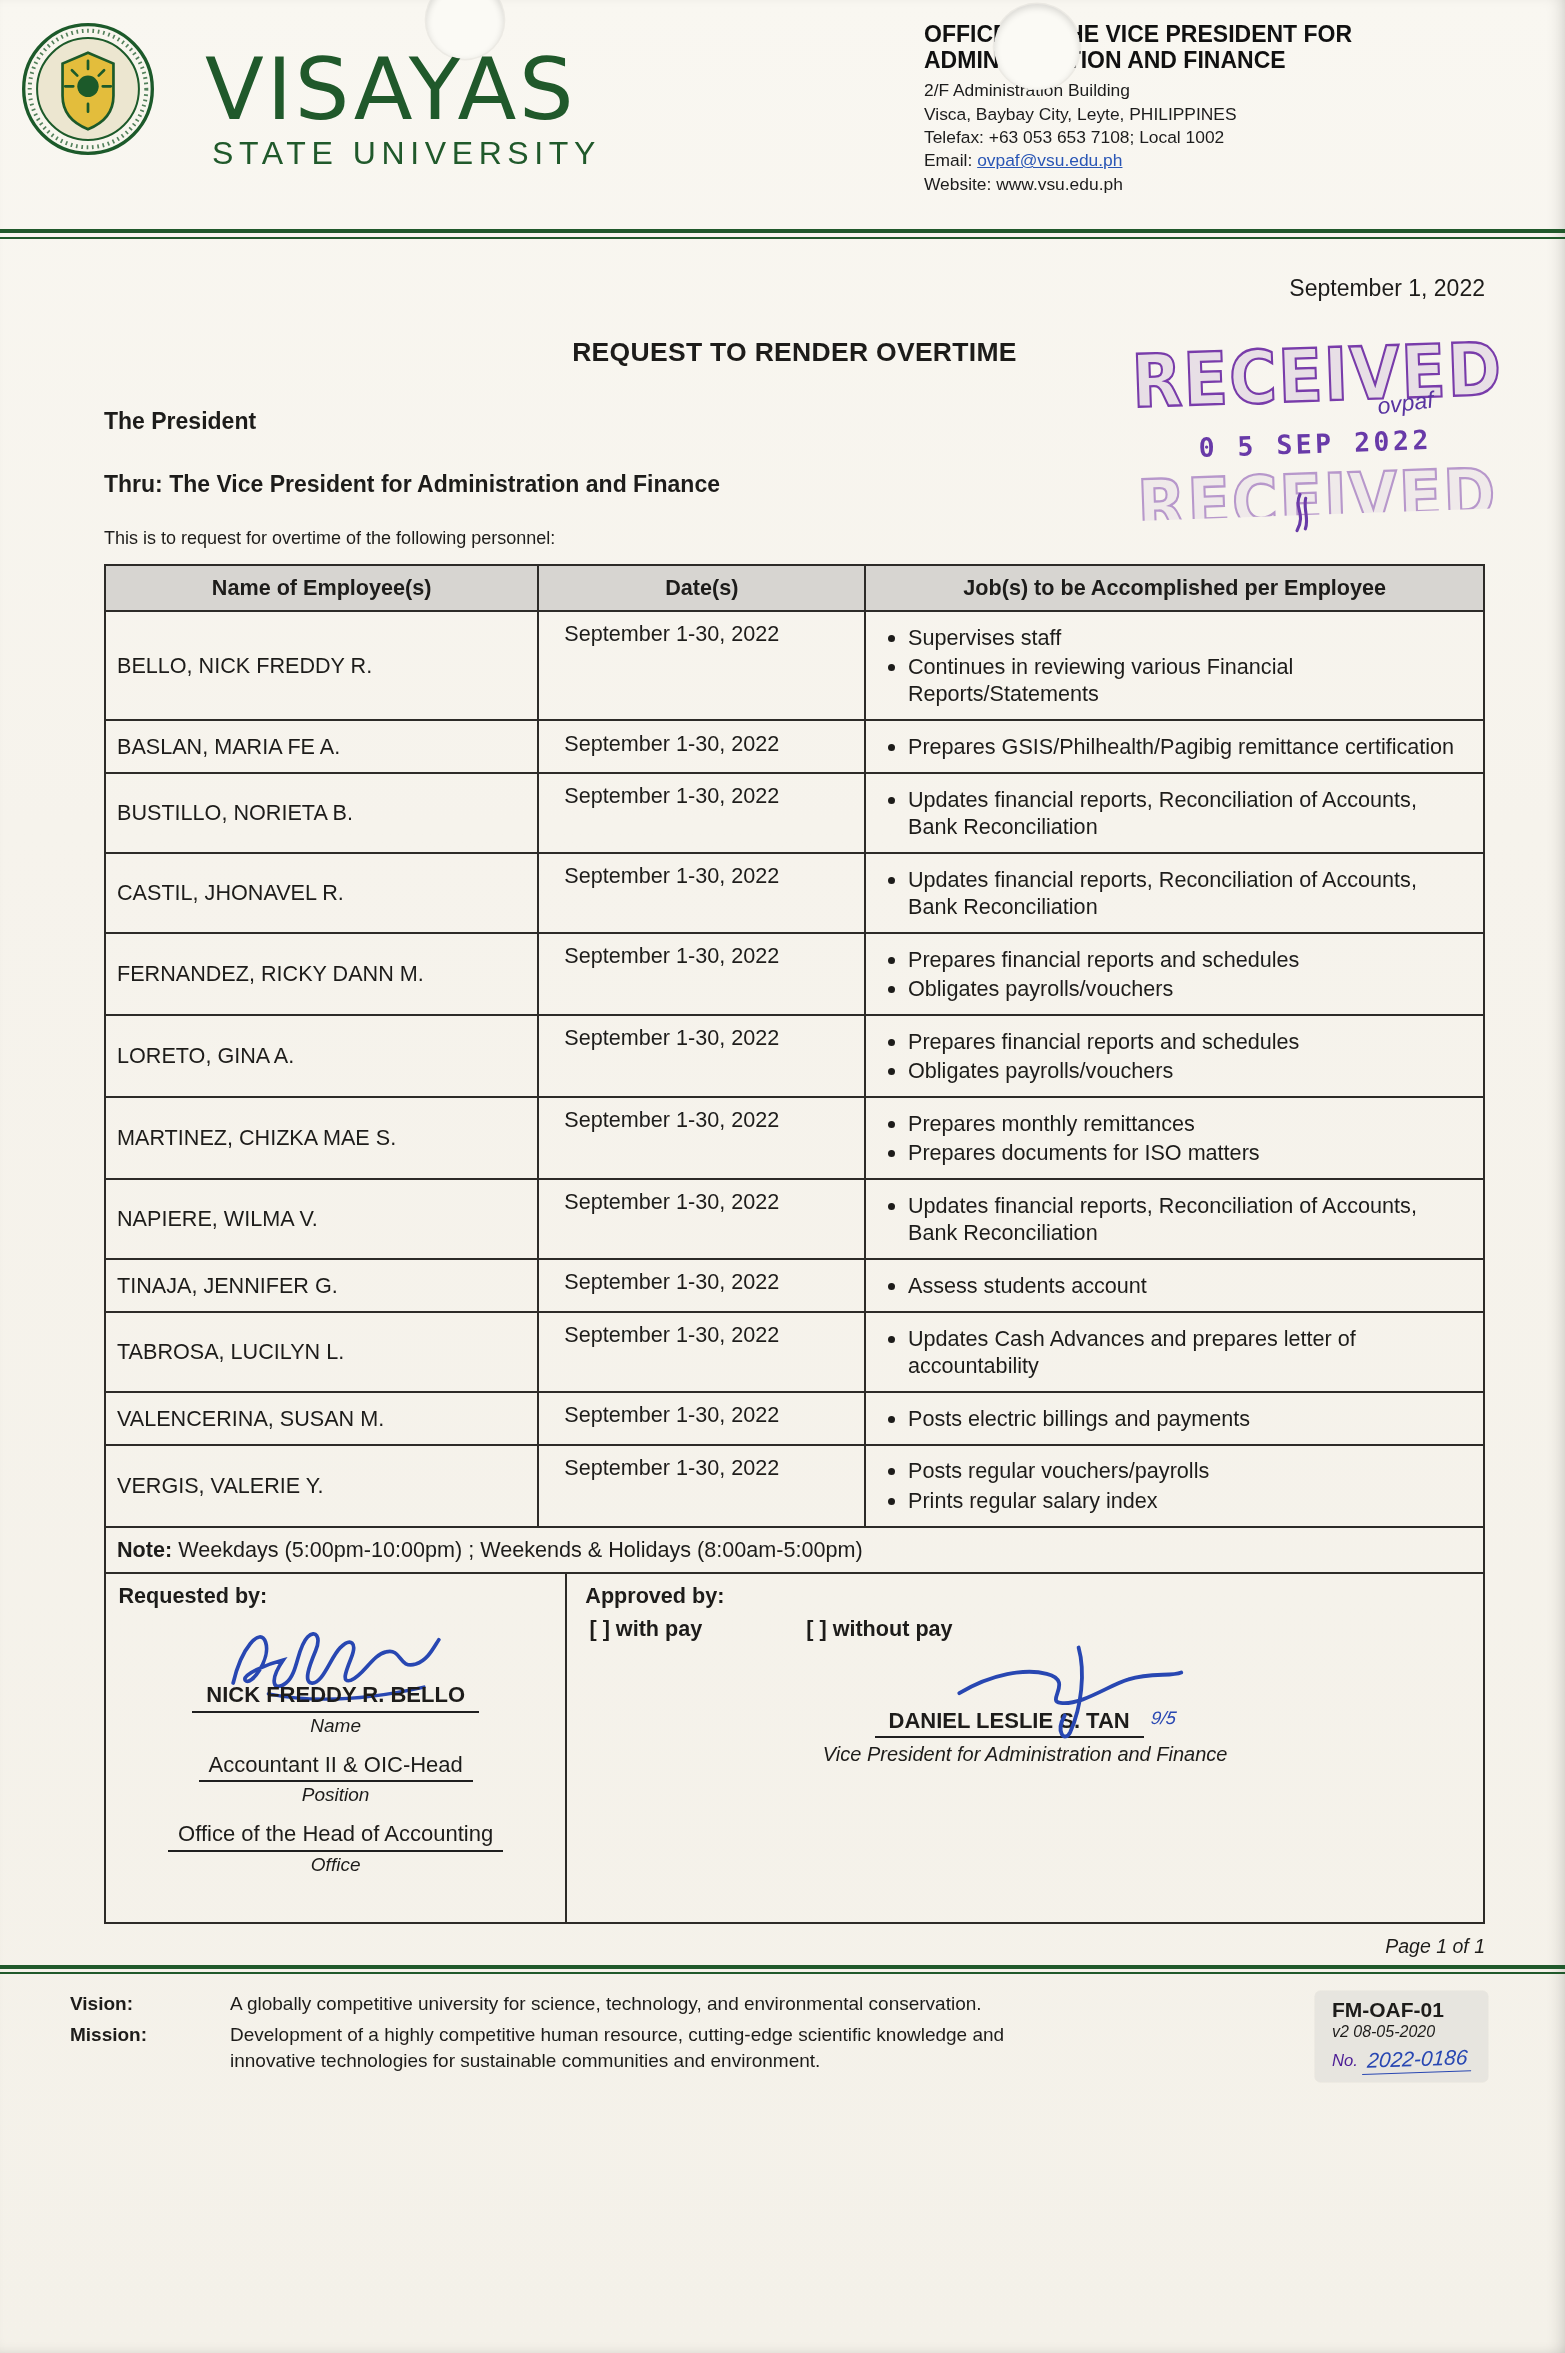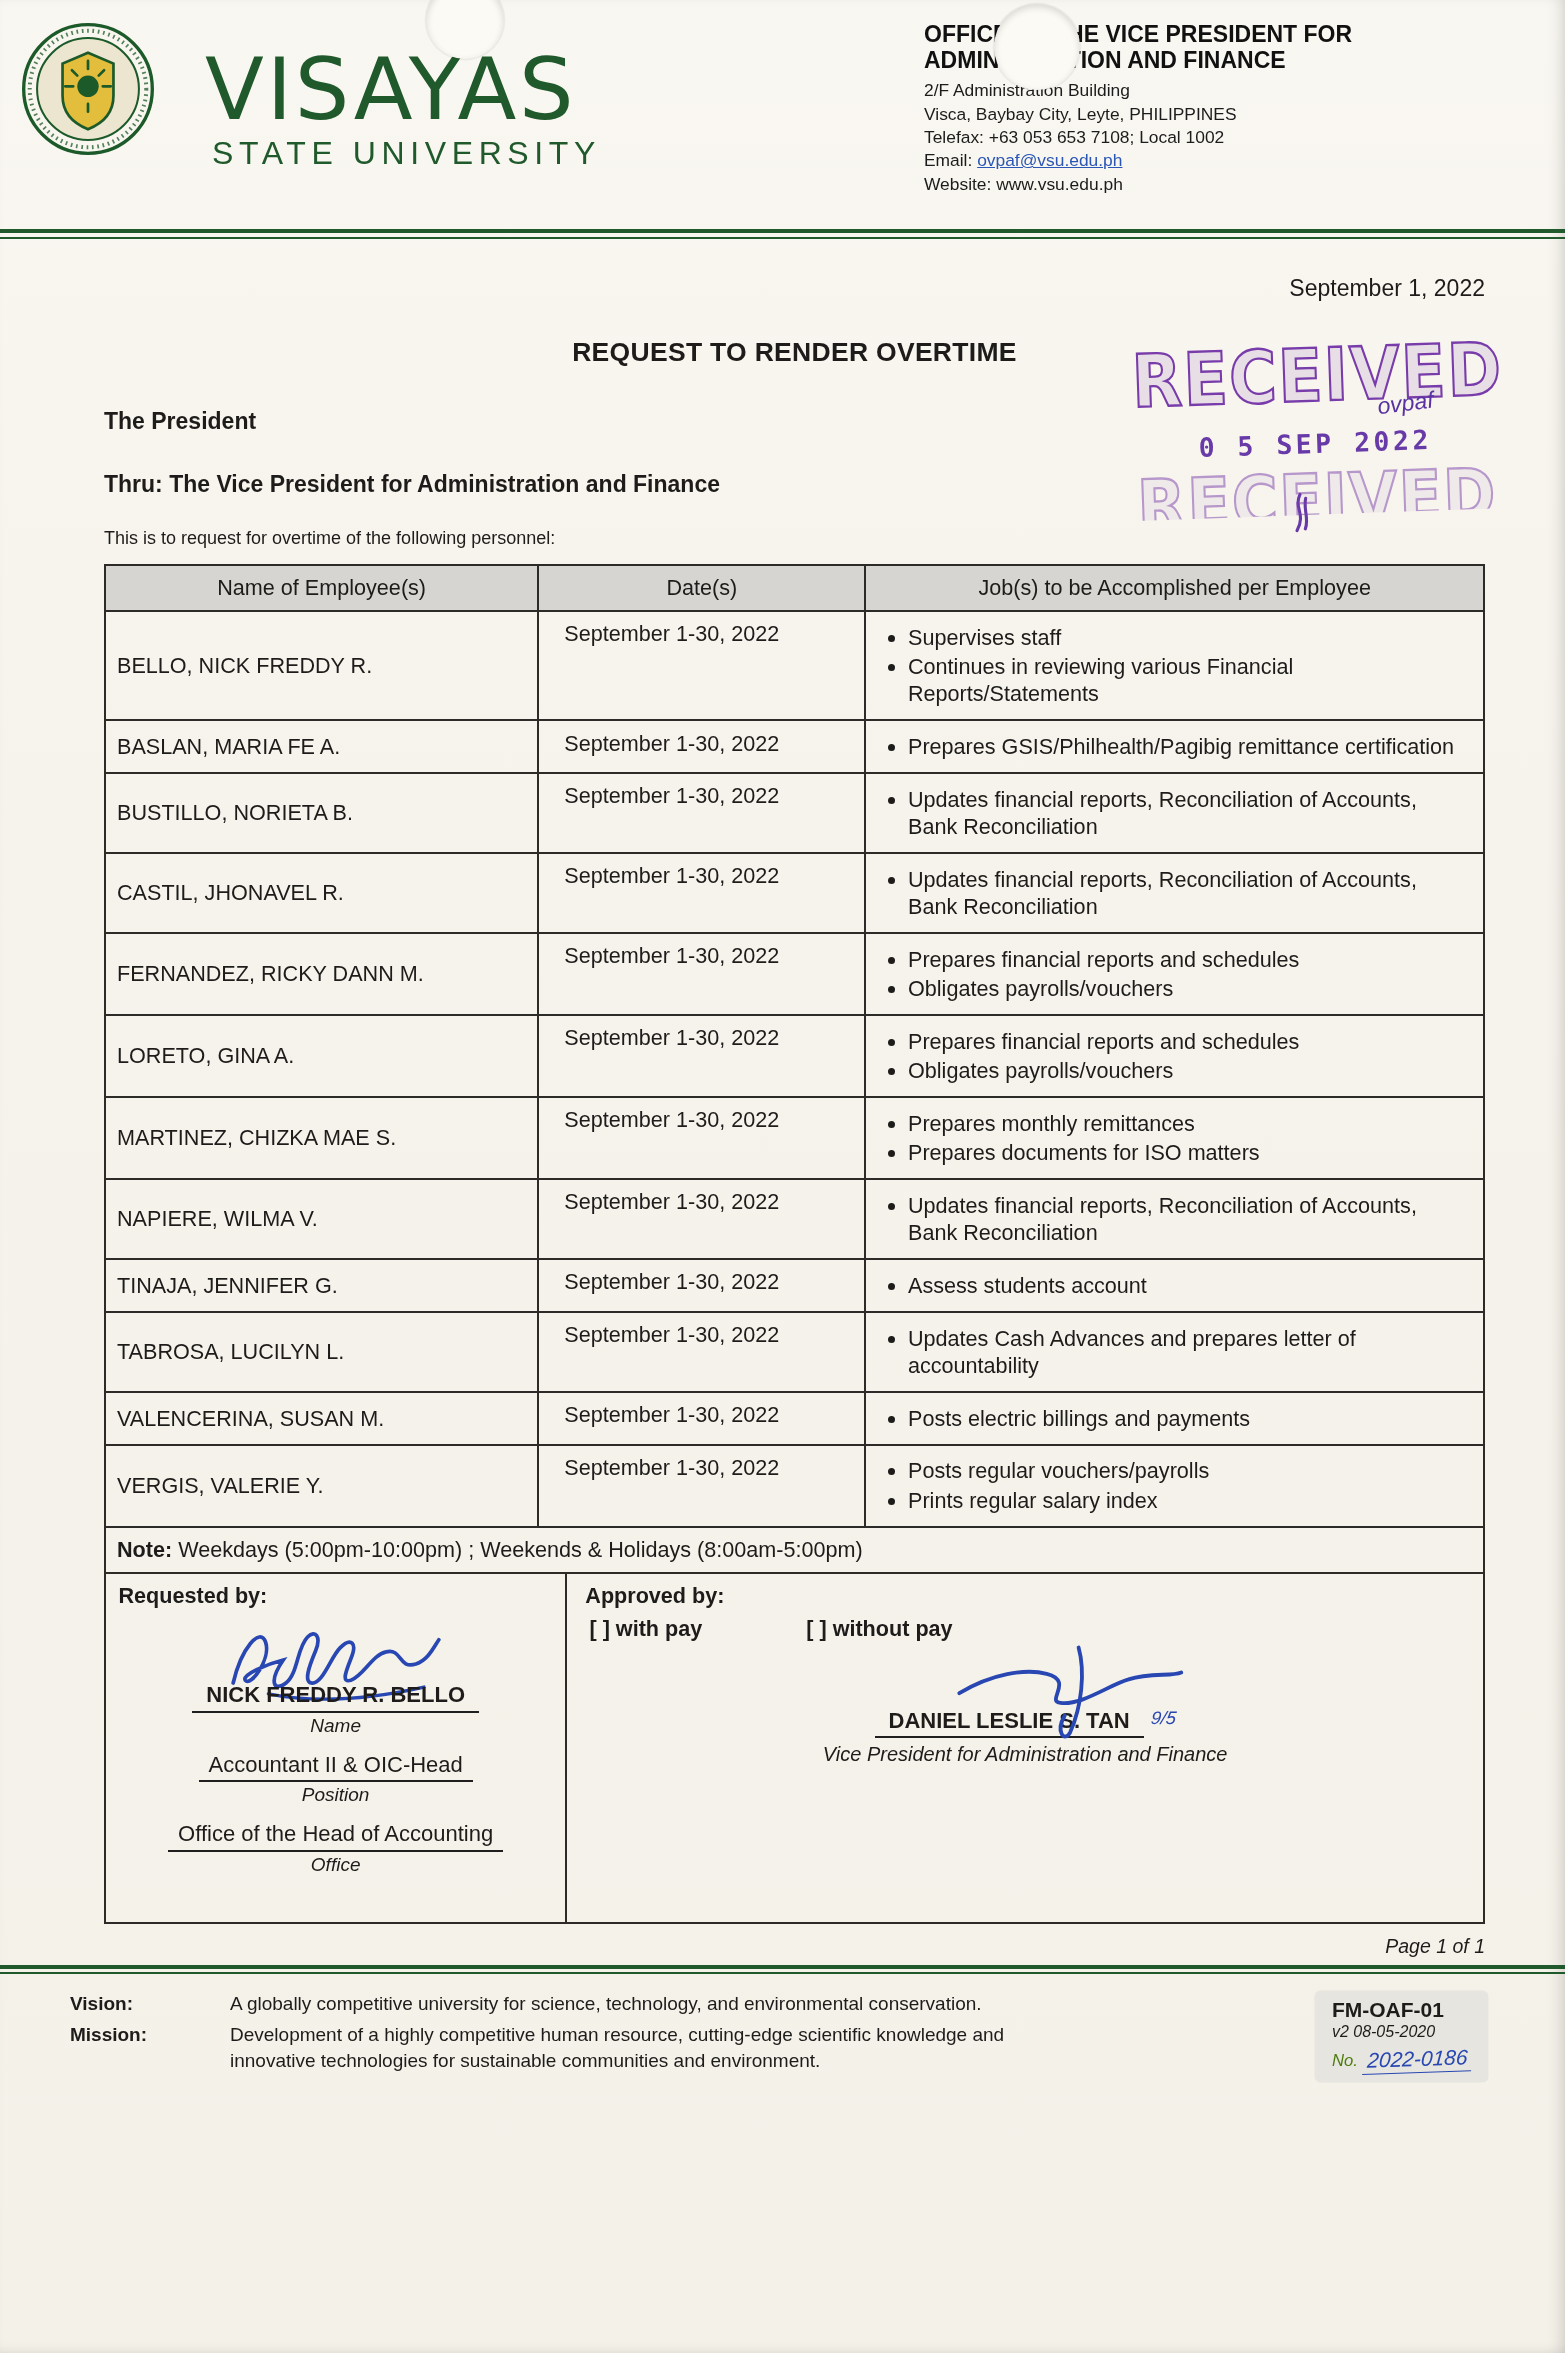--- a/index.html
+++ b/index.html
@@ -37,21 +37,21 @@
   
   .content{padding:0 80px 0 104px;}
   .doc-date{margin-top:36px;text-align:right;font-size:23px;}
   .doc-title{margin-top:35px;text-align:center;font-weight:bold;font-size:26.5px;letter-spacing:0.3px;}
   .addressee{margin-top:40px;font-weight:bold;font-size:23px;}
   .thru{margin-top:36px;font-weight:bold;font-size:23px;}
   .intro{margin-top:30px;font-size:18px;}
   
   table.ot-table{width:100%;border-collapse:collapse;margin-top:15.3px;table-layout:fixed;}
   .ot-table th,.ot-table td{border:2.1px solid #2d2b28;font-size:21.6px;line-height:1.26;}
-  .ot-table th{background:#d7d5d1;font-weight:normal;text-align:center;padding:8.4px 7px;}
+  .ot-table th{background:#d7d5d1;font-weight:bold;text-align:center;padding:8.4px 7px;}
   .th-name{width:33.5%;}
   .th-date{width:25%;}
   .th-jobs{width:41.5%;padding:7px 54px !important;}
   td.col-name{font-weight:normal;padding:11px 5.6px 11px 11px;vertical-align:middle;}
   td.col-date{padding:8.4px 5.6px 7px 25px;vertical-align:top;}
   td.col-jobs{padding:9.7px 11px 9.7px 5.6px;vertical-align:middle;}
   ul.jobs{margin:0;padding-left:36px;list-style:disc;}
   ul.jobs li{margin:2.1px 0;}
   td.note-cell{padding:8.4px 11px;font-size:21.6px;}
   .b{font-weight:bold;}
@@ -73,21 +73,21 @@
   
   .page-num{margin-top:11px;text-align:right;font-style:italic;font-size:19.5px;}
   .footer{display:flex;padding:16.7px 77px 0 70px;}
   .vm-row{display:flex;font-size:19px;line-height:1.4;margin-bottom:4.2px;}
   .vm-label{width:160px;font-weight:bold;flex:0 0 auto;}
   .vm-text{max-width:850px;}
   .form-box{margin-left:auto;text-align:left;background:#e7e5df;border-radius:5.6px;padding:7px 16.7px 9.7px;height:fit-content;box-shadow:0 0 0 0.7px rgba(0,0,0,.04);}
   .form-code{font-weight:bold;font-size:21px;}
   .form-ver{font-style:italic;font-size:16px;margin-top:1.4px;}
   .form-no{margin-top:5.6px;font-size:16.7px;}
-  .no-label{font-style:italic;color:#4d7c0f;}
+  .no-label{font-style:italic;color:#4c1d95;}
   .no-value{color:#2847b2;font-size:21px;font-style:italic;display:inline-block;transform:rotate(-2deg) skewX(-6deg);border-bottom:1.4px solid #2847b2;padding:0 4.2px 0.7px;}
   
   .stamp{position:absolute;left:1134px;top:343px;width:362px;z-index:6;transform:rotate(-2deg);mix-blend-mode:multiply;}
   .stamp-word{font-family:"DejaVu Sans",sans-serif;font-weight:bold;font-size:65px;line-height:1;letter-spacing:1.4px;
               color:rgba(124,62,182,0.12);-webkit-text-stroke:2.1px #7c3eb6;transform:scaleY(1.12);text-align:center;}
   .stamp-word.bottom{opacity:.5;clip-path:inset(0 0 30% 0);margin-top:9.7px;font-size:63px;}
   .stamp-ovpaf{text-align:right;padding-right:61px;margin-top:-7px;color:#5b35ac;font-size:23px;font-style:italic;transform:rotate(-5deg);}
   .stamp-date{text-align:center;margin-top:0;color:#6b3cb4;font-weight:bold;font-size:26.5px;letter-spacing:3.5px;font-family:"DejaVu Sans Mono",monospace;}
   .stamp-mark{position:absolute;left:150px;top:148px;width:28px;height:43px;}
 </style>

